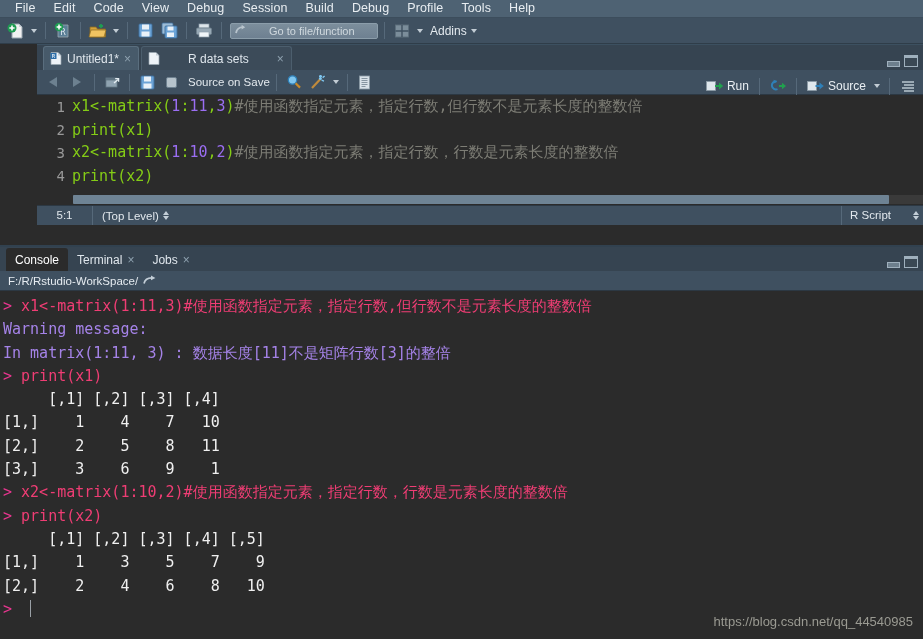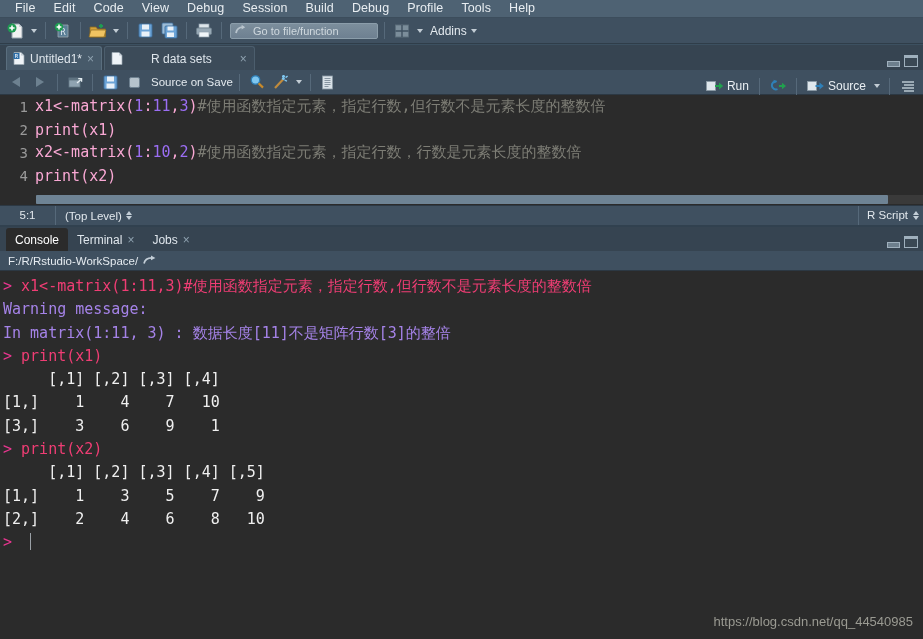--- a/index.html
+++ b/index.html
@@ -90,36 +90,37 @@
     border-radius: 2px;
     display: flex;
     align-items: center;
     padding-left: 3px;
     margin-left: 2px;
     box-sizing: border-box;
   }
   .gotofile .gf-label {
     color: #cfd8de;
     font-size: 11px;
-    margin-left: 6px;
+    margin-left: 22px;
     white-space: nowrap;
   }
   .addins-label {
     color: #e3e9ee;
     font-size: 12px;
     margin-left: 3px;
   }
 
   
   .source-pane {
     flex: 0 0 auto;
     display: flex;
     flex-direction: column;
     background: #2b2b2b;
     border-top: 1px solid #3c5060;
+    margin-left: 37px;
   }
   .tabrow {
     height: 25px;
     background: #364451;
     display: flex;
     align-items: flex-end;
     position: relative;
     padding-left: 6px;
   }
   .etab {
@@ -245,21 +246,21 @@
     font-family: "DejaVu Sans Mono", monospace;
   }
   .code-text {
     color: #d4d4d4;
     font-size: 15px;
     white-space: pre;
     letter-spacing: 0px;
   }
   .tok-num { color: #9b6ef3; }
   .tok-cmt { color: #7d7d75; }
-  .tok-pun { color: #f9a8d4; }
+  .tok-pun { color: #84cc16; }
 
   .hscroll-wrap {
     height: 12px;
     background: #2b2b2b;
     padding-left: 36px;
     box-sizing: border-box;
     display: flex;
     align-items: center;
   }
   .hscroll-track {
@@ -314,37 +315,38 @@
     width: 0; height: 0;
     border-left: 3px solid transparent;
     border-right: 3px solid transparent;
     border-top: 4px solid #c3ced7;
   }
   .st-right {
     position: absolute;
     right: 4px;
     display: flex;
     align-items: center;
-    gap: 5px;
+    gap: 22px;
     color: #e2e8ed;
     font-size: 11.5px;
     border-left: 1px solid #56697a;
     padding-left: 8px;
     height: 19px;
     line-height: 19px;
   }
 
   
   .console-pane {
     flex: 1 1 auto;
     display: flex;
     flex-direction: column;
     background: #2b2b2b;
     border-top: 2px solid #31414f;
     min-height: 0;
+    margin-top: 20px;
   }
   .ctabrow {
     height: 24px;
     background: #364451;
     display: flex;
     align-items: flex-end;
     padding-left: 6px;
     position: relative;
   }
   .ctab {
@@ -749,21 +751,23 @@
       </span>
     </div>
 
     <div class="console-out">
       <span class="cline"><span class="c-prompt">&gt; </span><span class="c-input">x1&lt;-matrix(1:11,3)#使用函数指定元素，指定行数,但行数不是元素长度的整数倍</span></span>
       <span class="cline"><span class="c-warnhdr">Warning message:</span></span>
       <span class="cline"><span class="c-warn">In matrix(1:11, 3) : 数据长度[11]不是矩阵行数[3]的整倍</span></span>
       <span class="cline"><span class="c-prompt">&gt; </span><span class="c-input">print(x1)</span></span>
       <span class="cline"><span class="c-out">     [,1] [,2] [,3] [,4]</span></span>
       <span class="cline"><span class="c-out">[1,]    1    4    7   10</span></span>
+      <span class="cline"><span class="c-out">[2,]    2    5    8   11</span></span>
       <span class="cline"><span class="c-out">[3,]    3    6    9    1</span></span>
+      <span class="cline"><span class="c-prompt">&gt; </span><span class="c-input">x2&lt;-matrix(1:10,2)#使用函数指定元素，指定行数，行数是元素长度的整数倍</span></span>
       <span class="cline"><span class="c-prompt">&gt; </span><span class="c-input">print(x2)</span></span>
       <span class="cline"><span class="c-out">     [,1] [,2] [,3] [,4] [,5]</span></span>
       <span class="cline"><span class="c-out">[1,]    1    3    5    7    9</span></span>
       <span class="cline"><span class="c-out">[2,]    2    4    6    8   10</span></span>
       <span class="cline"><span class="c-prompt">&gt; </span><span class="cursor-bar"></span></span>
 
       <div class="watermark">https://blog.csdn.net/qq_44540985</div>
     </div>
   </div>
 

